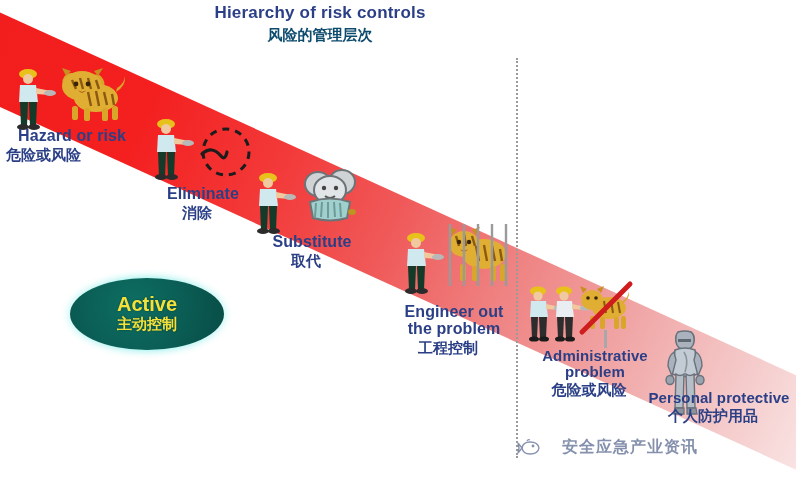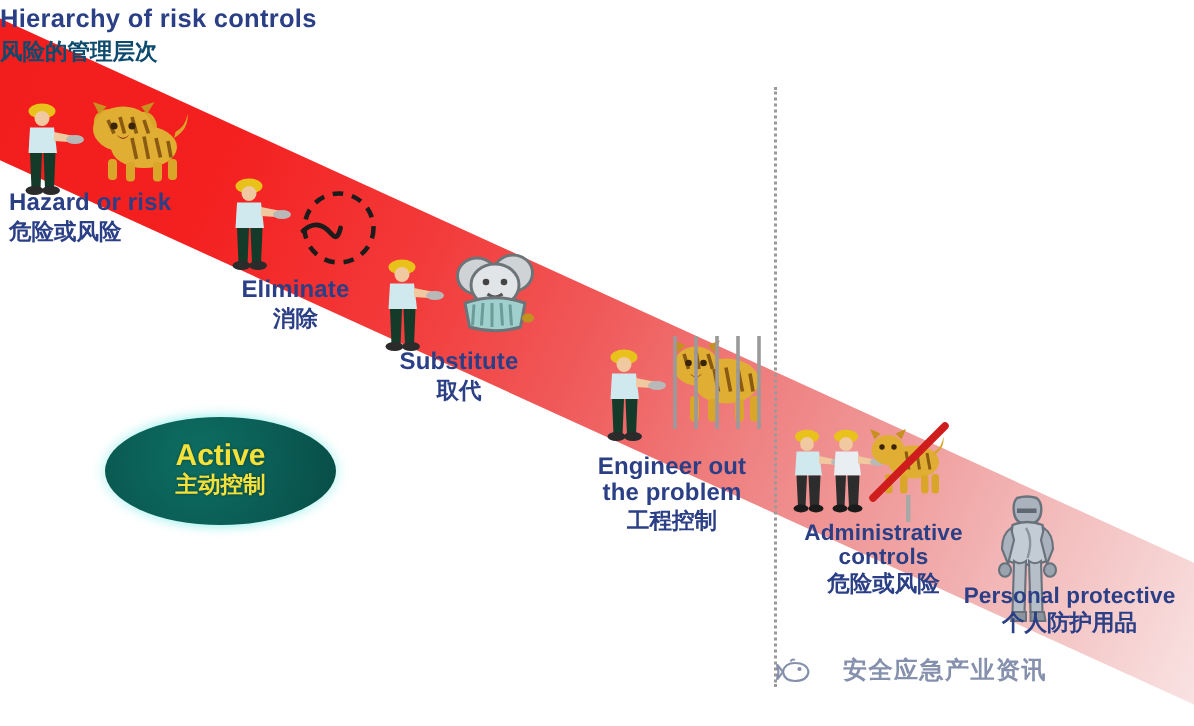--- a/index.html
+++ b/index.html
@@ -1,38 +1,38 @@
 <!DOCTYPE html>
 <html><head>
 <meta charset="utf-8">
 <style>
   html,body{margin:0;padding:0;background:#ffffff;}
   body{font-family:"Liberation Sans",sans-serif;}
   #stage{position:relative;width:796px;height:484px;background:#ffffff;overflow:hidden;}
 
   
-  .title-block{position:absolute;left:0;top:2px;width:640px;}
+  .title-block{position:absolute;left:0;top:2px;width:640px;text-align:center;}
   .title-en{font-size:17px;font-weight:bold;color:#2b3f86;letter-spacing:.2px;line-height:22px;}
   .title-zh{font-size:15px;font-weight:bold;color:#0c4a6e;line-height:21px;}
 
   
   .band{position:absolute;left:-40px;top:-30px;width:980px;height:86px;
         transform-origin:0 0;transform:rotate(24.5deg) translate(52px,22px);
         background:linear-gradient(90deg,
             #f21d1d 0%, #f42020 18%, #f33a3a 33%, #f05a5a 46%,
             #ef8080 58%, #f0a0a0 70%, #f3bdbd 80%, #f7d6d6 89%, #fbeaea 96%, #fdf5f5 100%);
   }
 
   
   .divider{position:absolute;left:516px;top:58px;width:0;height:400px;
            border-left:2px dotted #9a9a9a;}
 
   
   .lbl{position:absolute;color:#2b3f86;font-weight:bold;text-align:center;line-height:1.05;}
-  .lbl .en{font-size:16px;display:block;letter-spacing:.1px;}
+  .lbl .en{font-size:16px;display:block;letter-spacing:.1px;margin-left:12px;}
   .lbl .zh{font-size:15px;display:block;margin-top:2px;}
 
   #lbl-hazard{left:6px;top:128px;width:150px;text-align:left;}
   #lbl-eliminate{left:132px;top:186px;width:130px;}
   #lbl-substitute{left:236px;top:234px;width:140px;}
   #lbl-engineer{left:388px;top:304px;width:120px;}
   #lbl-admin{left:518px;top:348px;width:142px;}
   #lbl-ppe{left:630px;top:390px;width:166px;}
   #lbl-ppe .en{font-size:15px;}
   #lbl-ppe .zh{font-size:15px;}
@@ -280,21 +280,21 @@
   </div>
 
   <div class="lbl" id="lbl-engineer">
     <span class="en">Engineer out</span>
     <span class="en">the problem</span>
     <span class="zh">工程控制</span>
   </div>
 
   <div class="lbl" id="lbl-admin">
     <span class="en">Administrative</span>
-    <span class="en">controls</span>
+    <span class="en">problem</span>
     <span class="zh">危险或风险</span>
   </div>
 
   <div class="lbl" id="lbl-ppe">
     <span class="en">Personal protective</span>
     <span class="zh">个人防护用品</span>
   </div>
 
   <div class="oval-wrap">
     <div class="oval-glow"></div>

